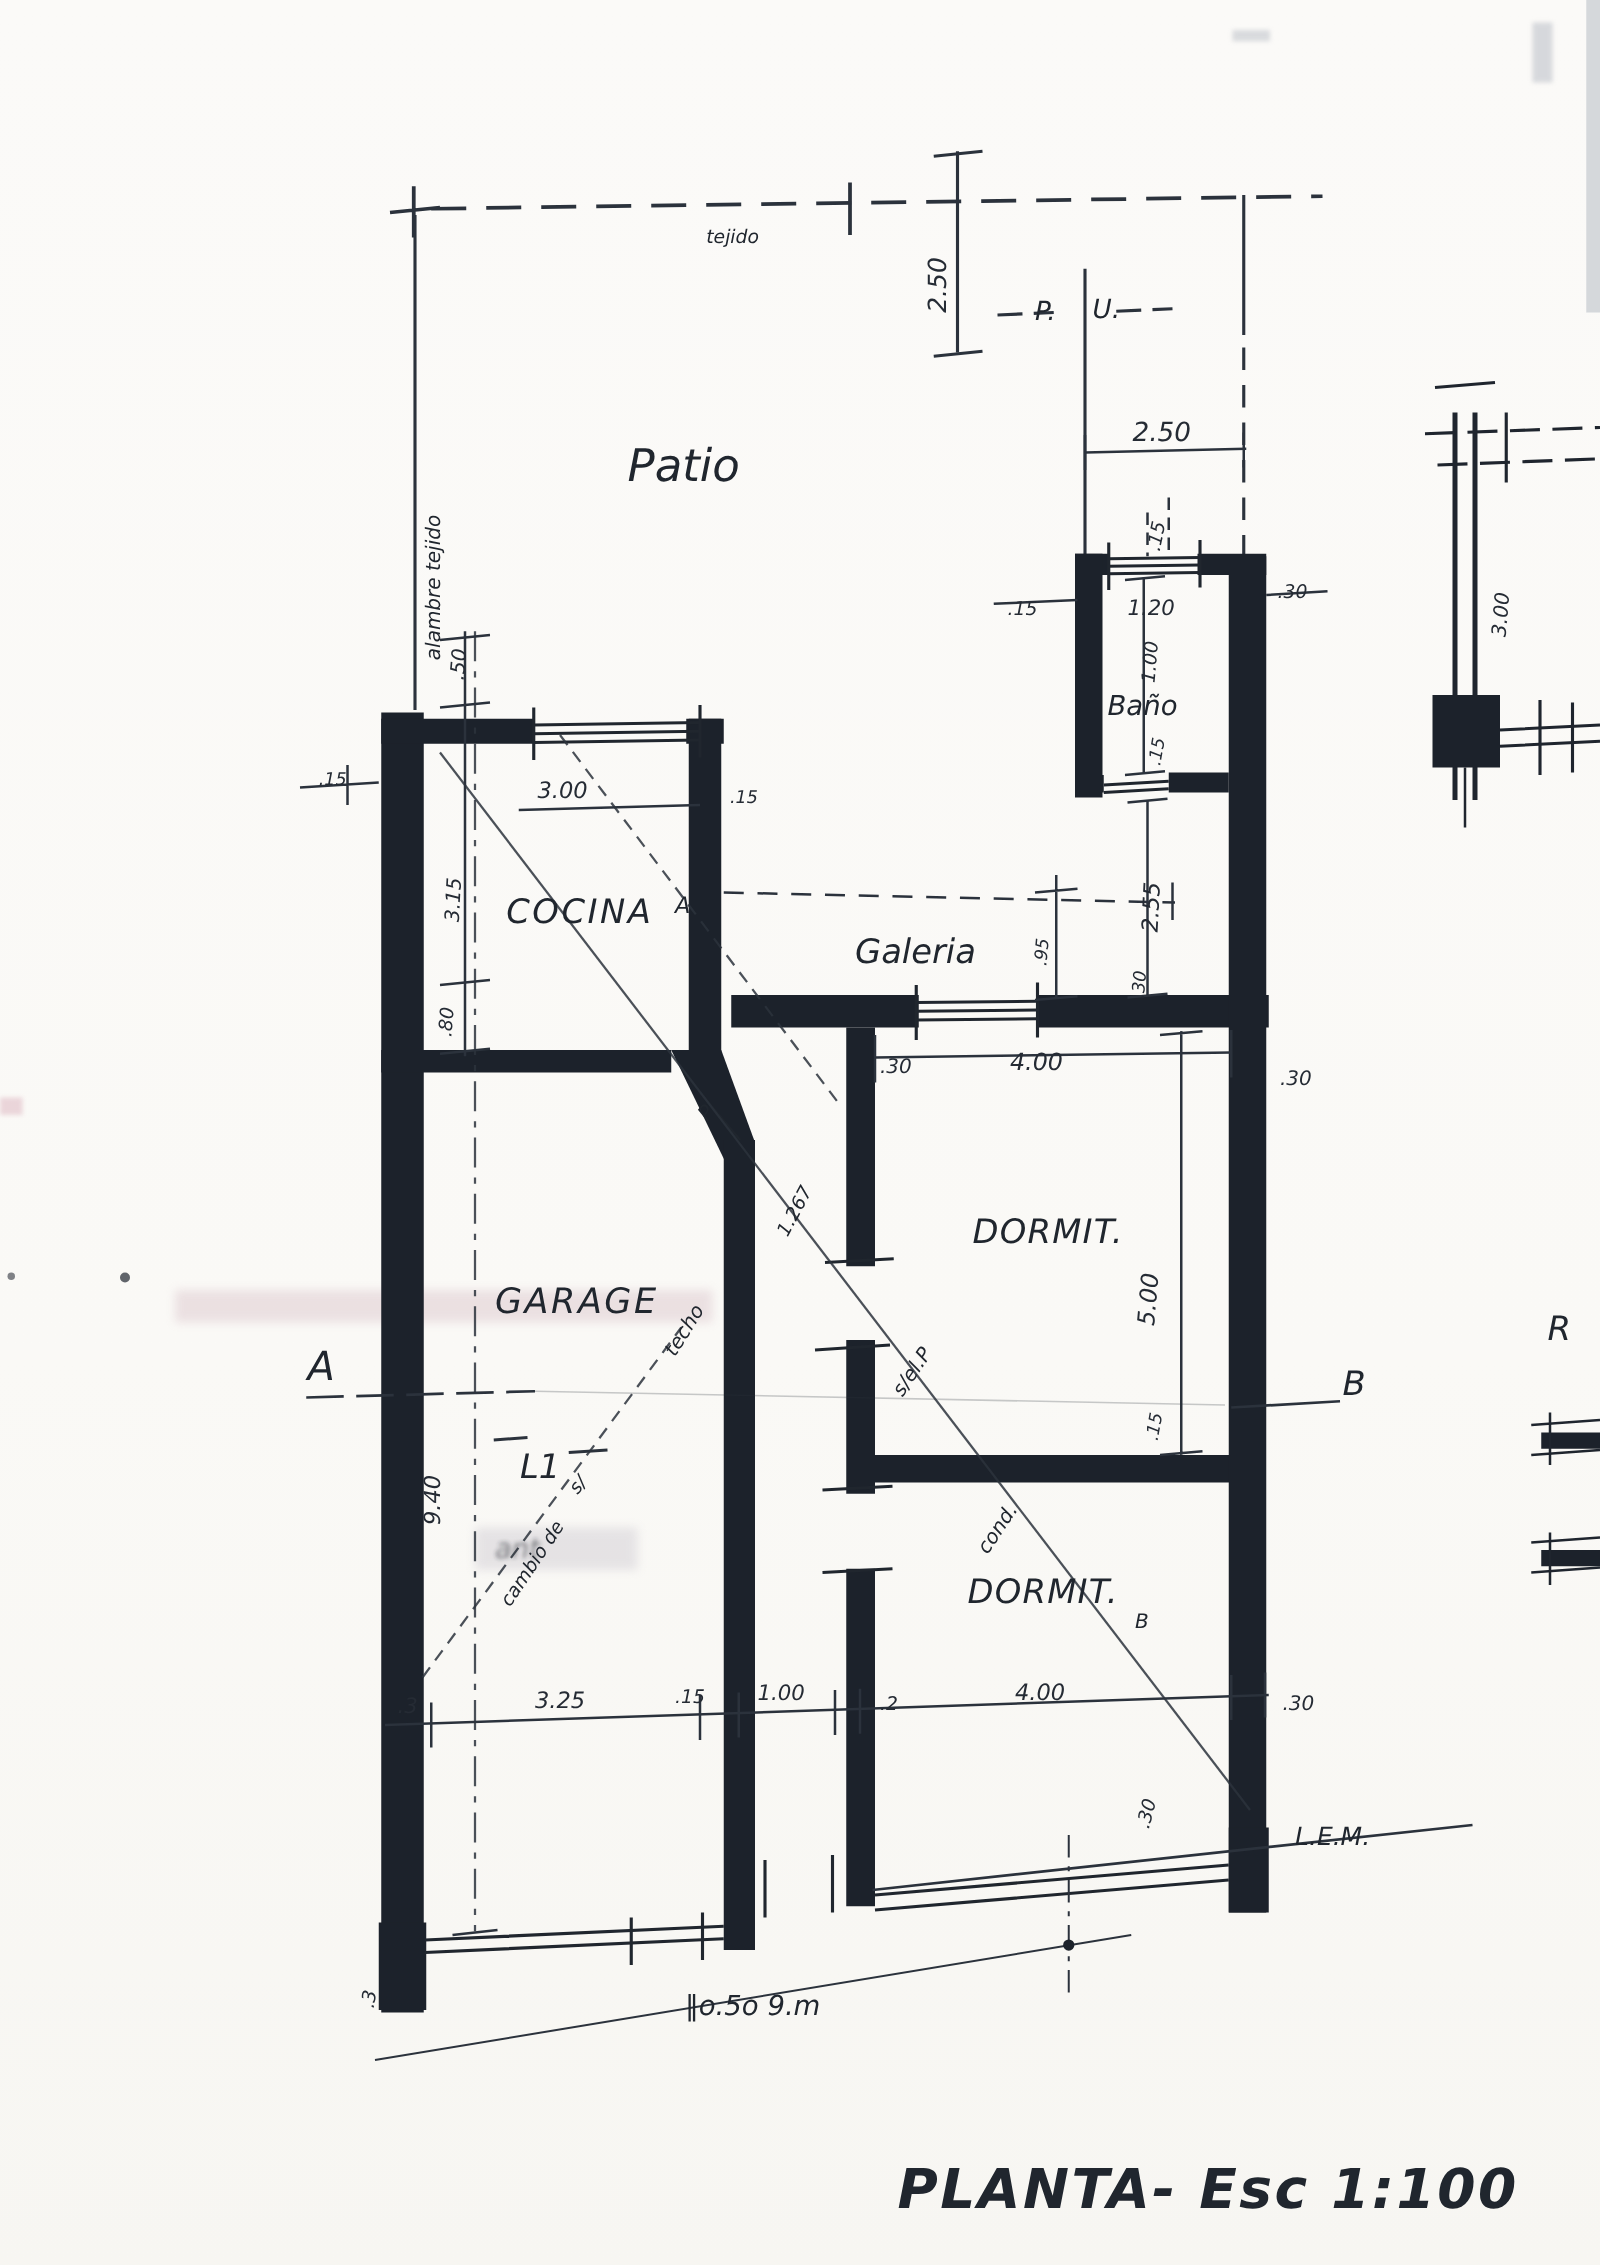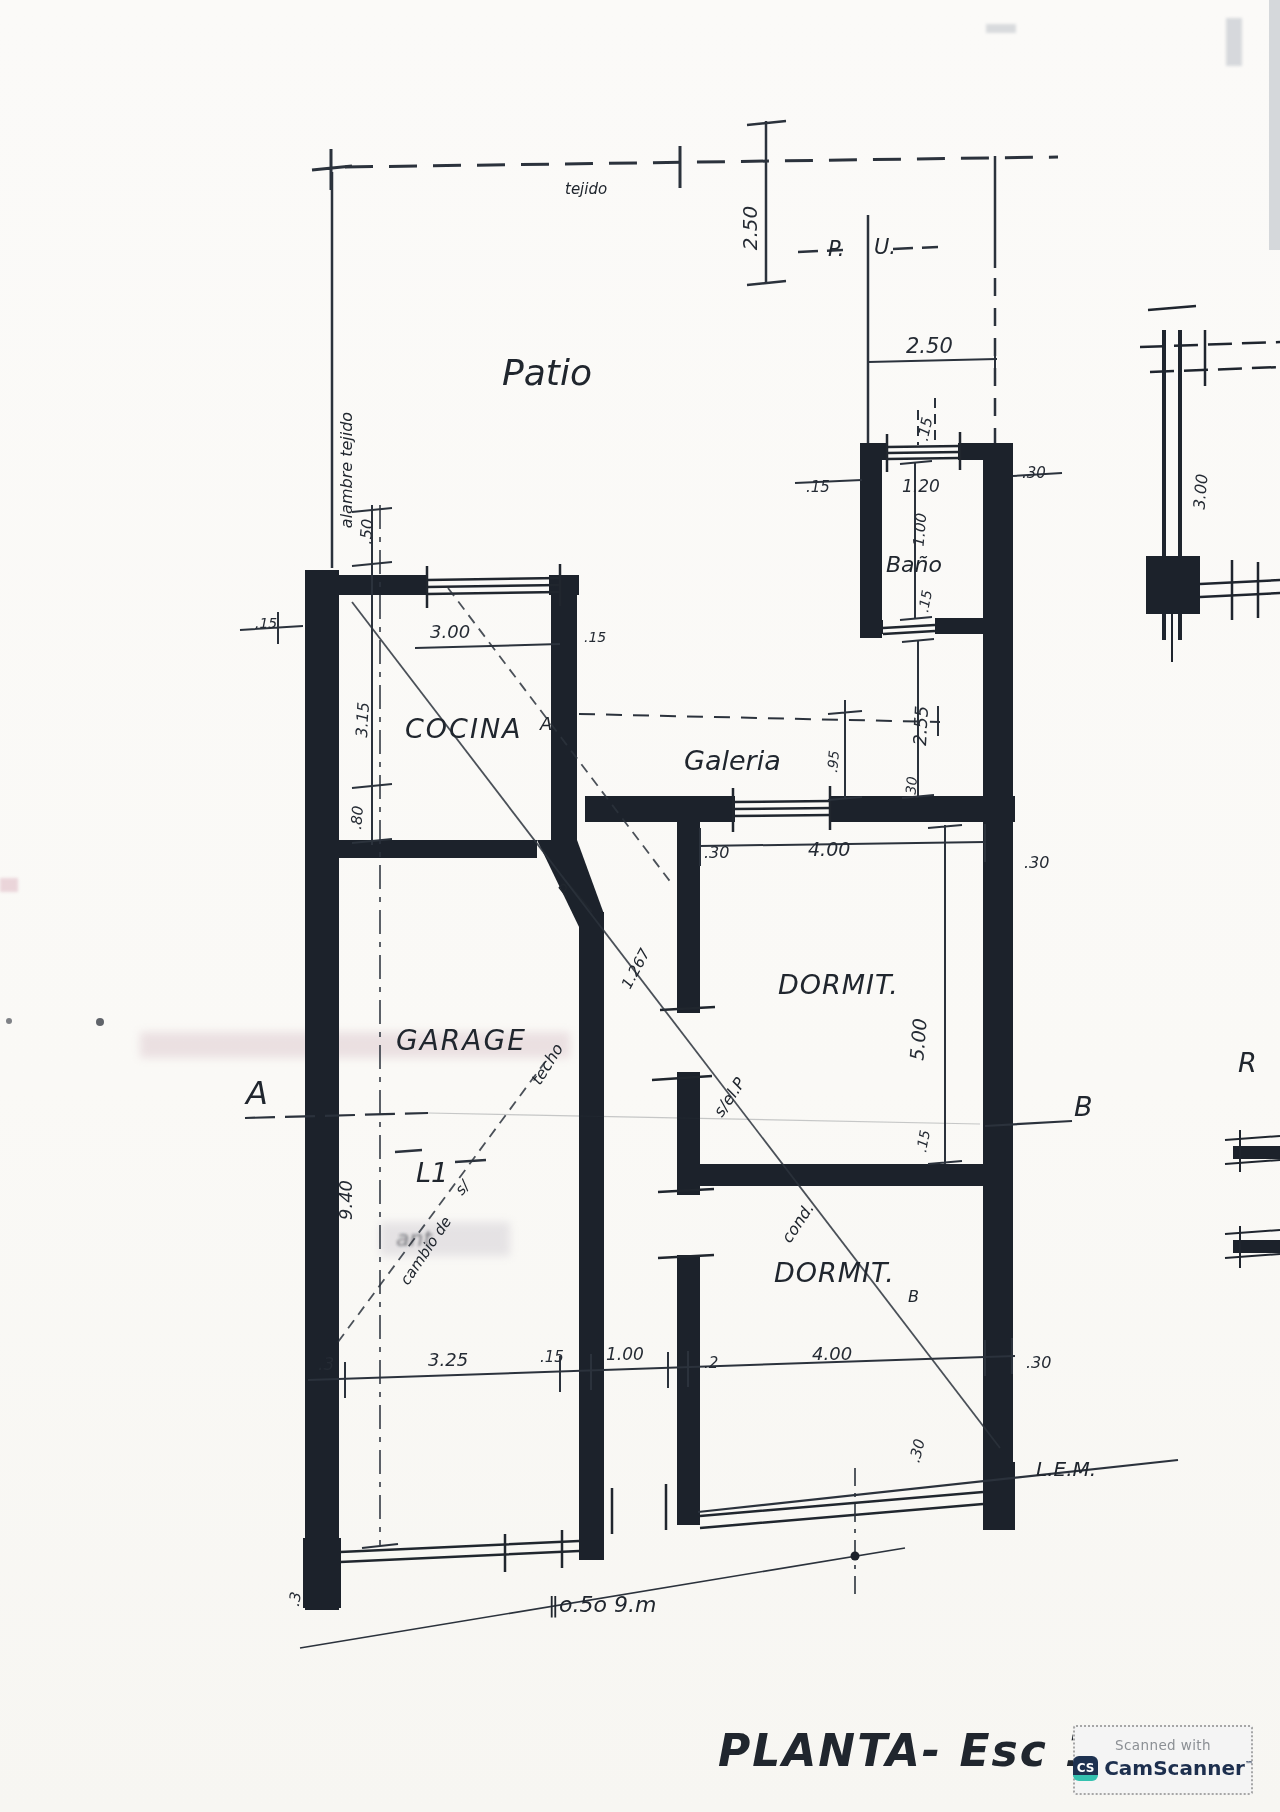--- a/index.html
+++ b/index.html
@@ -223,20 +223,13 @@
     <text class="dim" x="812" y="1360" font-size="18">4.00</text>
     <text class="dim" x="1026" y="1368" font-size="16">.30</text>
     <text class="dim" x="922" y="1452" font-size="15" text-anchor="middle" transform="rotate(-75 922 1452)">.30</text>
     <text class="dim" x="300" y="1600" font-size="15" text-anchor="middle" transform="rotate(-80 300 1600)">.3</text>
     <text class="dim" x="1206" y="492" font-size="16" text-anchor="middle" transform="rotate(-85 1206 492)">3.00</text>
   </g>
 
   <text class="hw" x="718" y="1766" font-size="44" font-weight="bold" letter-spacing="2">PLANTA-  Esc 1:100</text>
 </svg>
 
-<div class="cs-badge">
-  <div class="cs-top">Scanned with</div>
-  <div class="cs-row">
-    <div class="cs-icon">CS</div>
-    <div class="cs-brand"><span>CamScanner</span><span class="cs-tm">™</span></div>
-  </div>
 </div>
-</div>
 
 </body></html>

